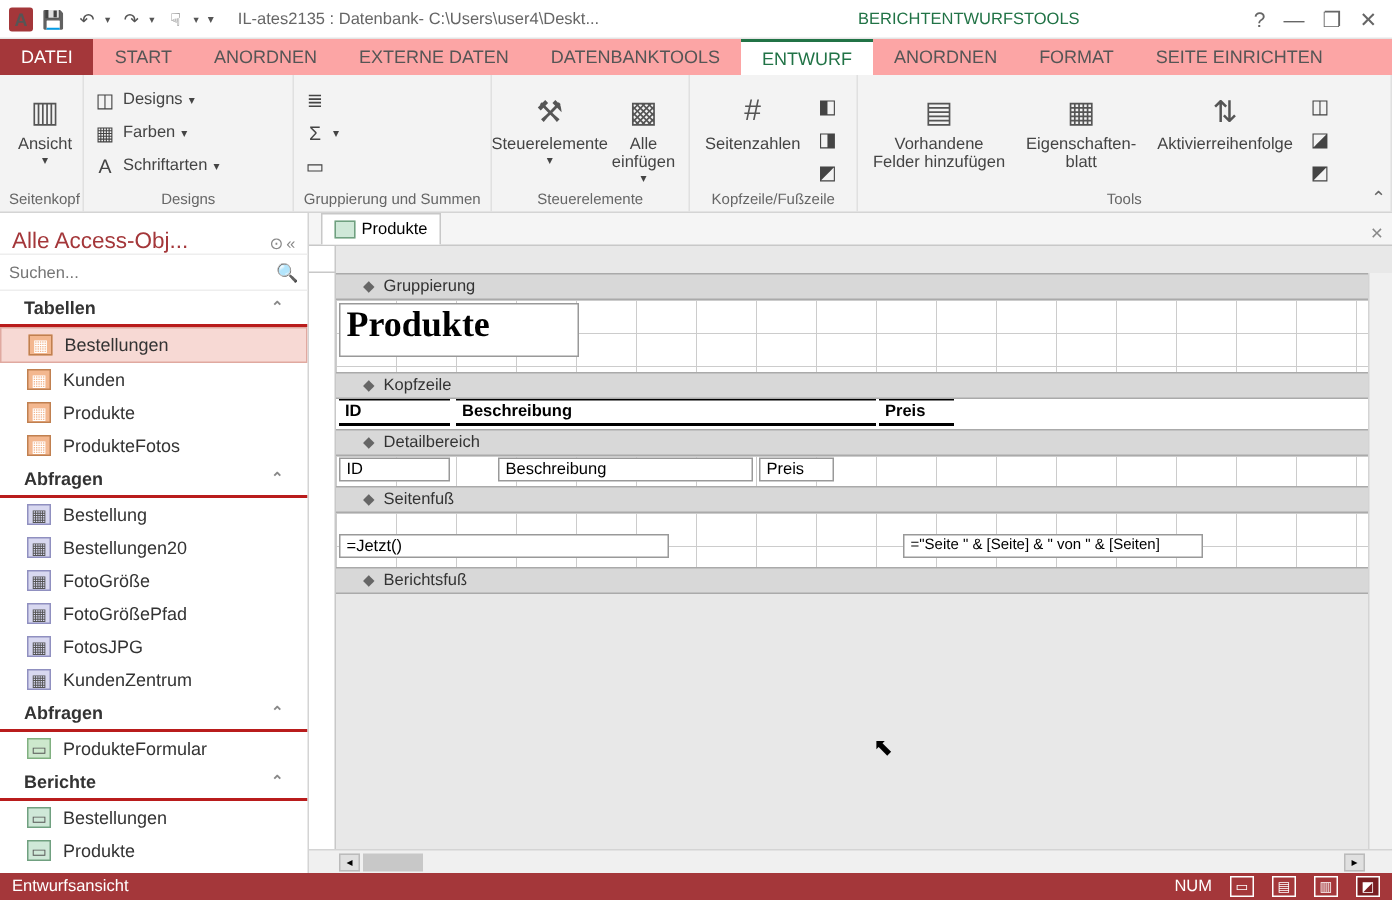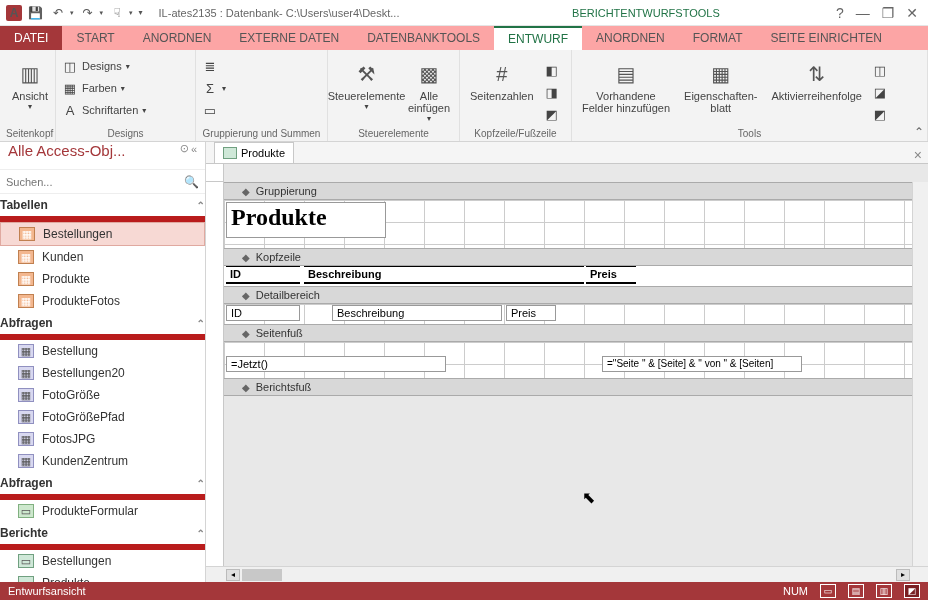--- a/index.html
+++ b/index.html
@@ -35,27 +35,27 @@
 .small-stack { display: flex; flex-direction: column; gap: 2px; font-size: 11px; color: #444; }
 .small-stack .srow { display: flex; align-items: center; gap: 4px; height: 20px; }
 .small-stack .sicon { width: 16px; height: 16px; display: flex; align-items: center; justify-content: center; font-size: 13px; }
 .ribbon-collapse { position: absolute; right: 4px; bottom: 2px; font-size: 12px; color: #666; }
 
 
 .main { display: flex; height: 440px; }
 
 
 .nav { width: 206px; border-right: 1px solid #d4d4d4; background: #fff; display: flex; flex-direction: column; }
-.nav-header { height: 28px; display: flex; align-items: flex-start; padding: 0 8px; font-size: 15px; color: #a4373a; border-bottom: 1px solid #eee; }
+.nav-header { height: 28px; display: flex; align-items: flex-end; padding: 0 8px; font-size: 15px; color: #a4373a; border-bottom: 1px solid #eee; }
 .nav-header .nav-collapse { margin-left: auto; display: flex; align-items: center; gap: 2px; color: #888; font-size: 11px; }
 .nav-search { height: 24px; display: flex; align-items: center; border-bottom: 1px solid #eee; padding: 0 6px; }
 .nav-search input { flex: 1; border: none; outline: none; font-size: 11px; color: #999; }
 .nav-search .search-icon { font-size: 12px; color: #a4373a; }
 .nav-body { flex: 1; overflow: auto; font-size: 12px; color: #333; }
-.nav-cat { padding: 4px 0; font-weight: bold; color: #333; display: flex; align-items: center; border-bottom: 6px solid #b91c1c; }
+.nav-cat { padding: 4px 16px; font-weight: bold; color: #333; display: flex; align-items: center; border-bottom: 2px solid #b91c1c; }
 .nav-cat .chev { margin-left: auto; font-size: 10px; color: #888; }
 .nav-item { padding: 4px 8px 4px 18px; display: flex; align-items: center; gap: 8px; }
 .nav-item.selected { background: #f7d9d4; border: 1px solid #e0a9a0; }
 .nav-item .obj-icon { width: 16px; height: 14px; display: flex; align-items: center; justify-content: center; font-size: 11px; }
 .tbl-ic { background: #f3b78f; border: 1px solid #c08050; color: #fff; }
 .qry-ic { background: #d8d8f0; border: 1px solid #9090c0; color: #555; }
 .frm-ic { background: #cde8cd; border: 1px solid #80b080; color: #555; }
 .rpt-ic { background: #cfe8d8; border: 1px solid #70a080; color: #555; }
 
 

